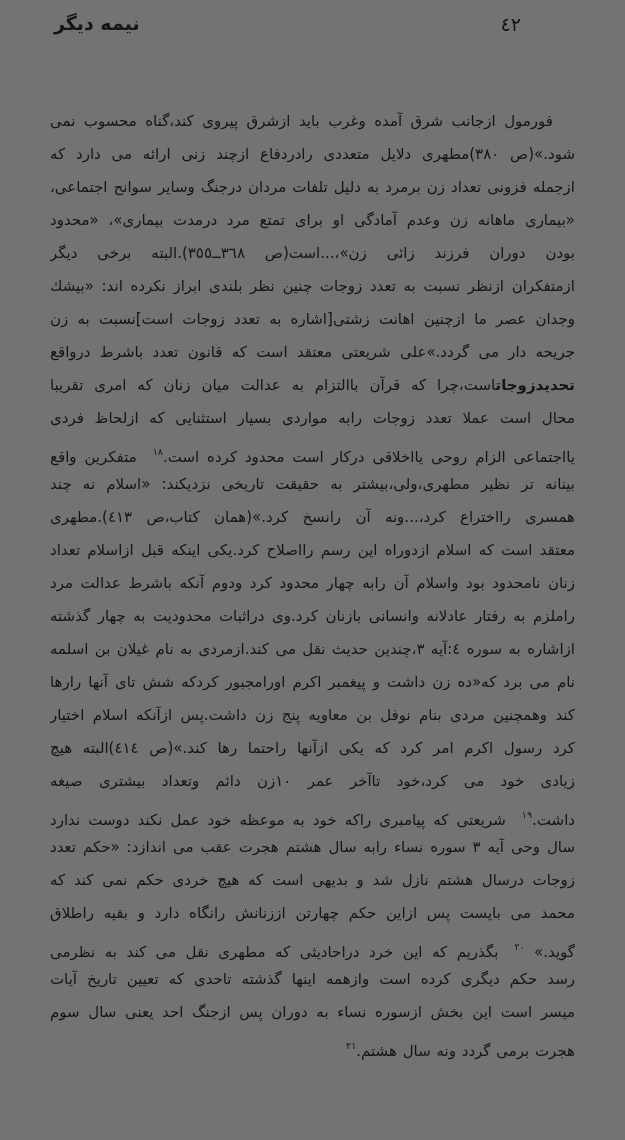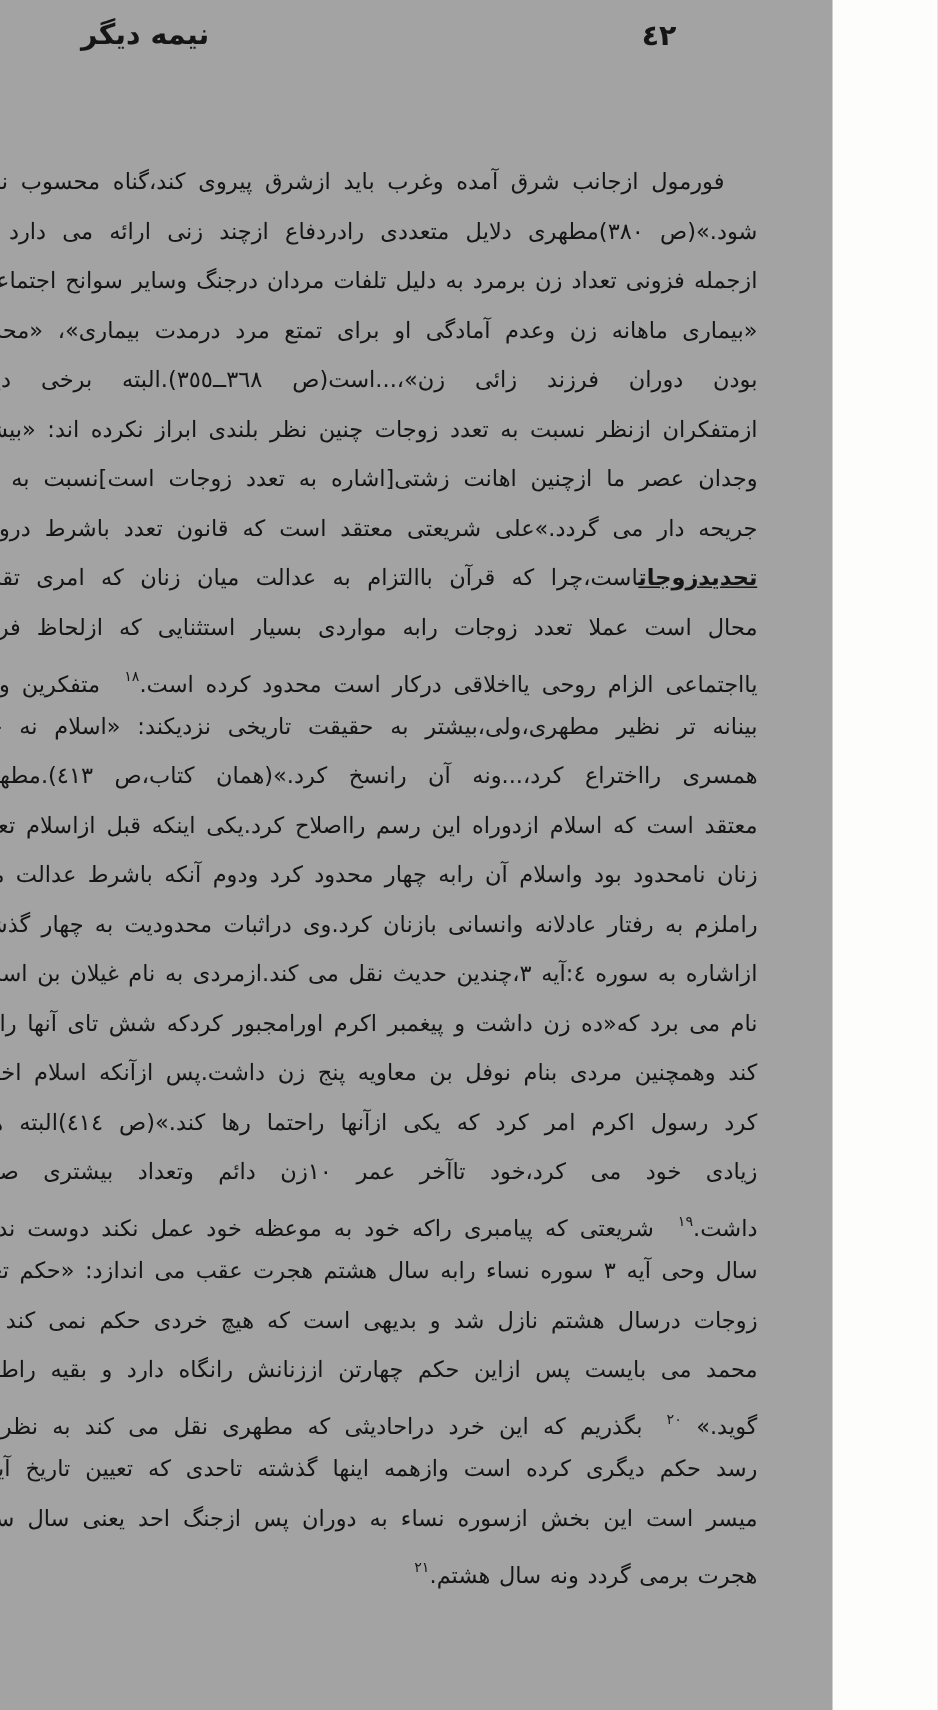--- a/index.html
+++ b/index.html
@@ -2,43 +2,43 @@
 <html lang="fa"><head>
 <meta charset="utf-8">
 <style>
   html, body {
     margin: 0;
     padding: 0;
     background: #fdfdfb;
   }
   .page {
     position: relative;
-    width: 555px;
+    width: 625px;
     height: 1140px;
-    background: #a3a3a3;
+    background: #737373;
     font-family: "DejaVu Sans", sans-serif;
     color: #151515;
     overflow: hidden;
   }
   .running-title {
     position: absolute;
     top: 12px;
     left: 54px;
     direction: rtl;
     font-size: 19px;
     font-weight: bold;
     letter-spacing: 0.5px;
   }
   .page-number {
     position: absolute;
     top: 13px;
     right: 104px;
     direction: rtl;
     font-size: 19px;
-    font-weight: bold;
+    font-weight: normal;
   }
   .paragraph {
     position: absolute;
     top: 105px;
     right: 50px;
     width: 525px;
     direction: rtl;
     unicode-bidi: embed;
   }
   .line {
@@ -51,21 +51,20 @@
     word-spacing: 1px;
   }
   .line.indent {
     padding-right: 22px;
   }
   .line.last {
     text-align-last: right;
   }
   .seg-bold {
     font-weight: bold;
-    text-decoration: underline;
   }
   .seg-sup {
     font-size: 9.5px;
     vertical-align: 7px;
     margin-left: 16px;
   }
 </style>
 </head>
 <body>
 

